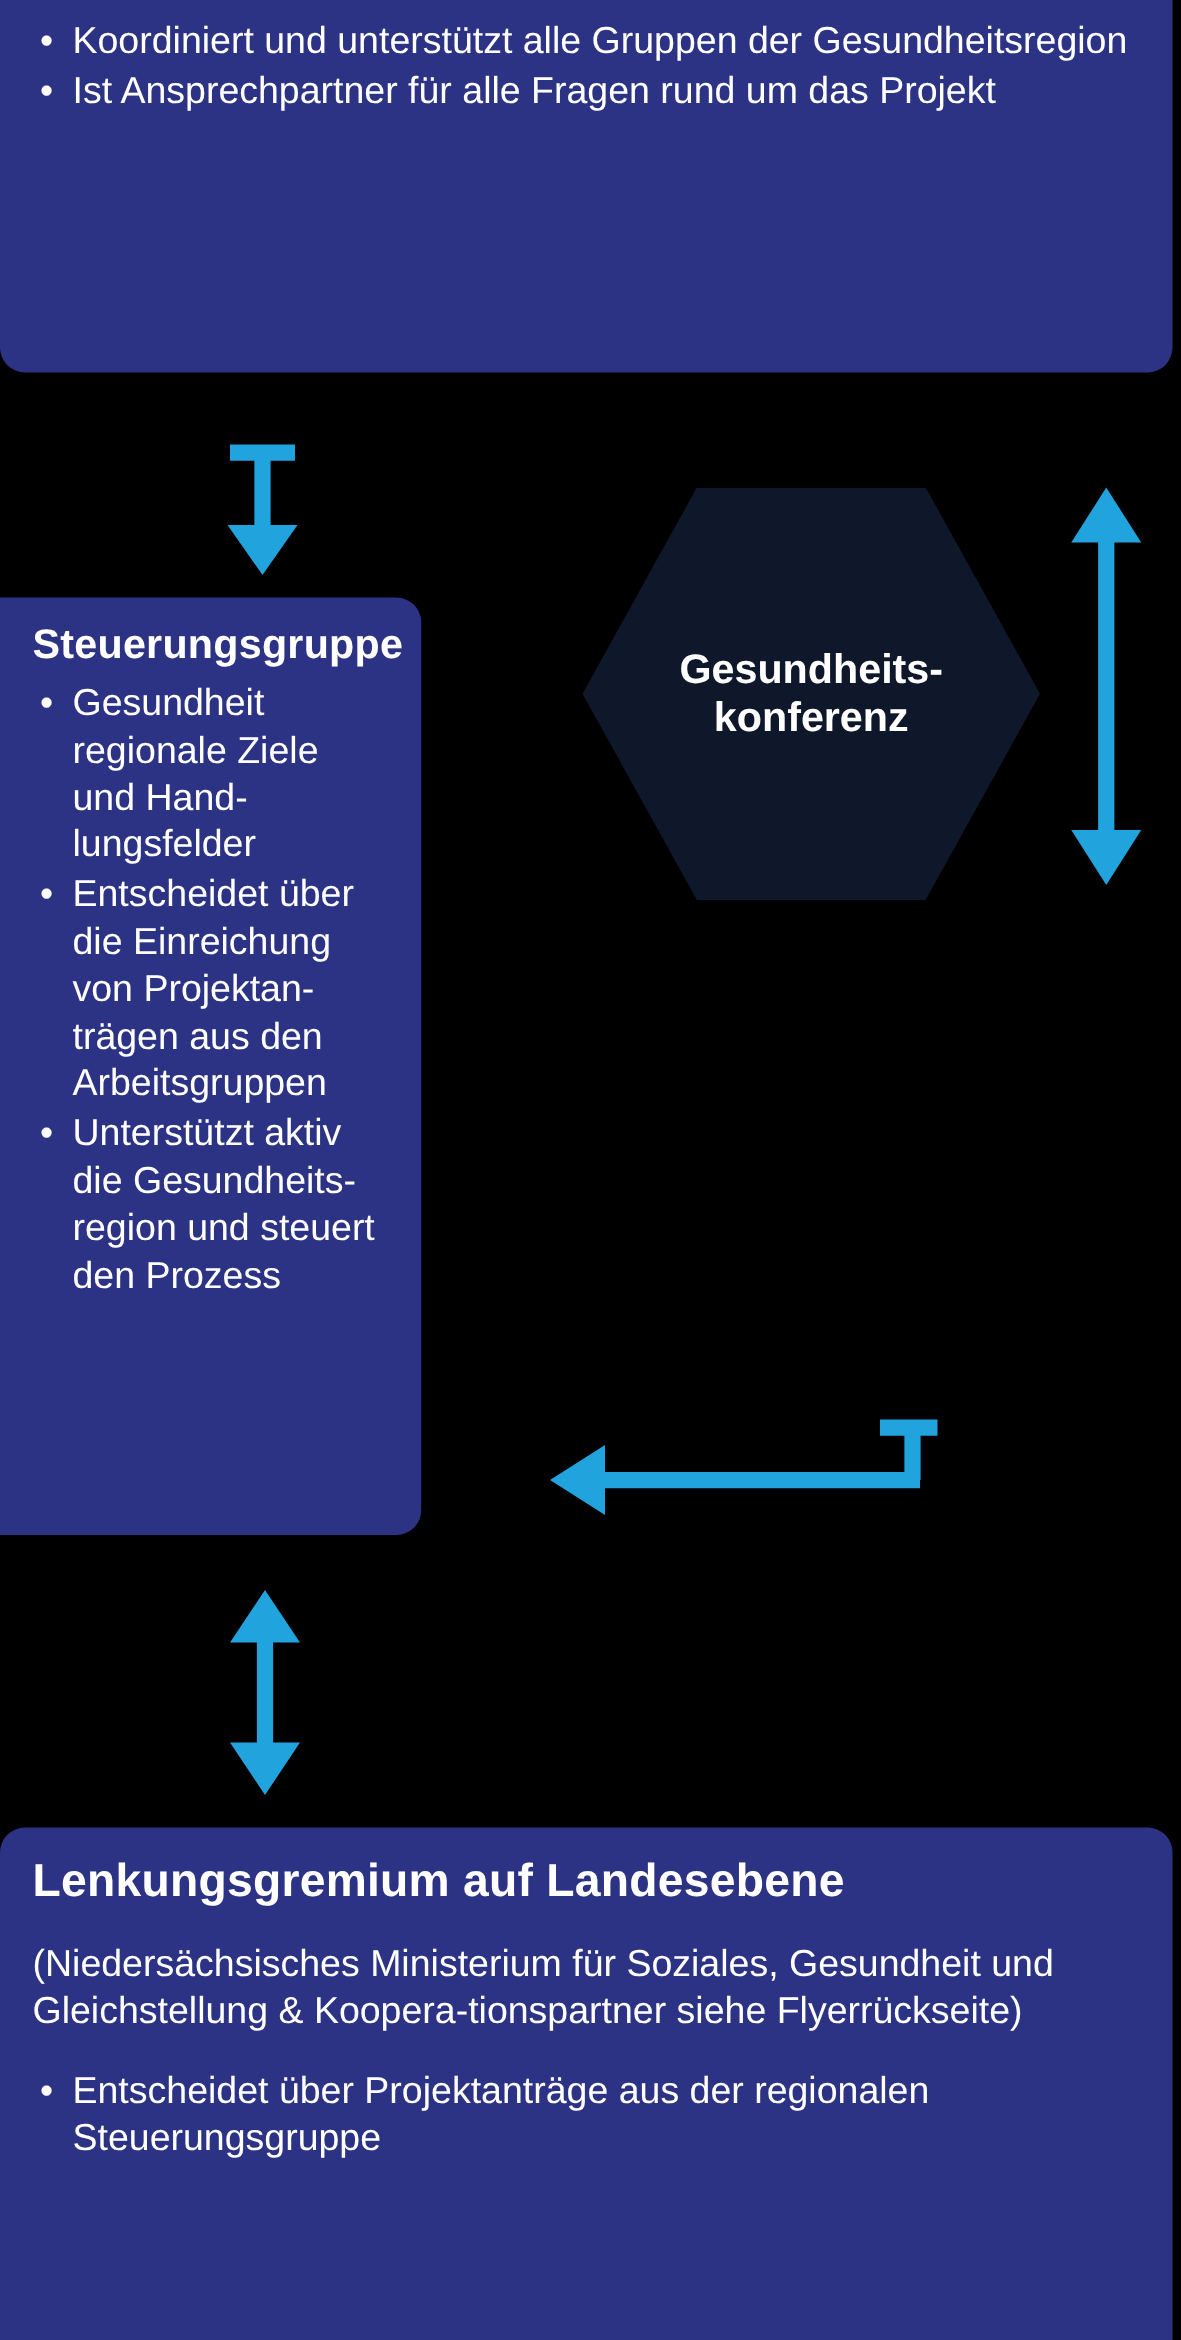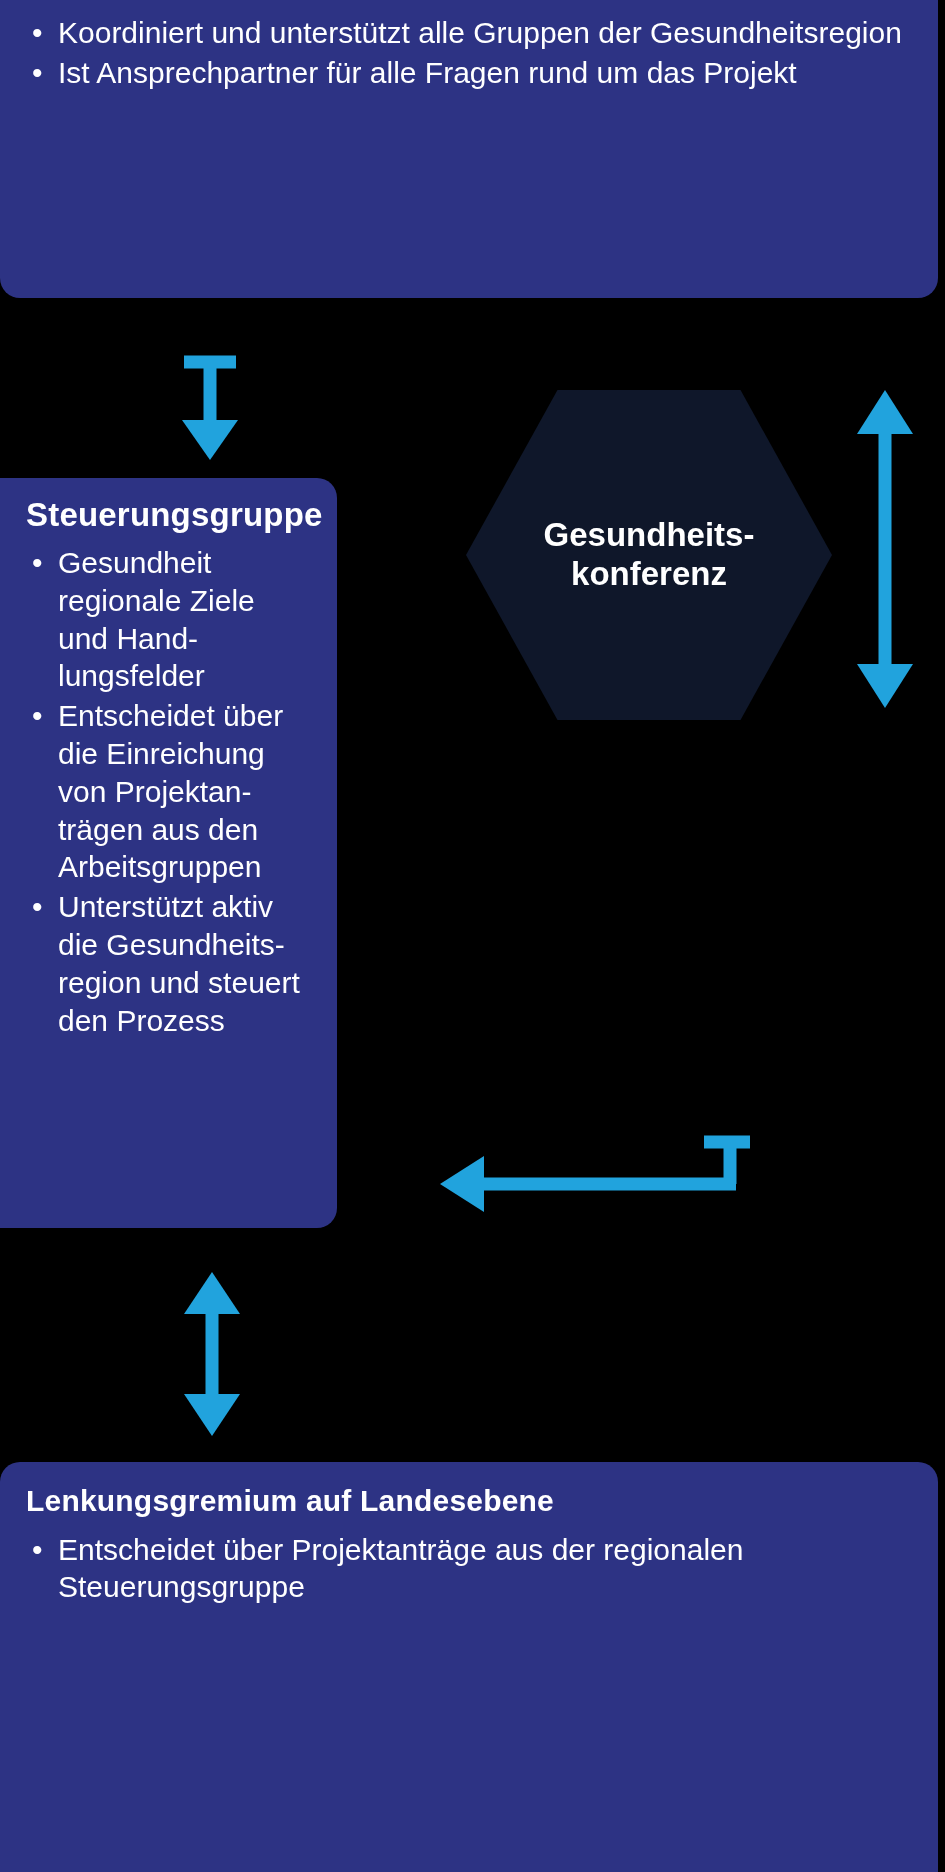--- a/index.html
+++ b/index.html
@@ -87,21 +87,21 @@
     border-radius: 20px 0 0 20px;
   }
   #box-lenkungsgremium {
     left: 0px;
     top: 1462px;
     width: 938px;
     height: 420px;
     border-radius: 20px 20px 0 0;
     padding-top: 22px;
   }
-  #box-lenkungsgremium h2 { font-size: 30px; margin-bottom: 12px;}
+  #box-lenkungsgremium h2 { font-size: 37px; margin-bottom: 26px;}
   #box-lenkungsgremium .paren { margin-bottom: 26px; }
 
   
   .hexagon {
     position: absolute;
     left: 466px;
     top: 390px;
     width: 366px;
     height: 330px;
     background: #0f172a;
@@ -172,18 +172,19 @@
   </svg>
 
   <svg class="arrow-svg" style="left:172px; top:1270px;" width="80" height="168" viewBox="0 0 80 168">
     <line x1="40" y1="36" x2="40" y2="132" stroke="#21a3dd" stroke-width="13"></line>
     <polygon points="40,2 12,44 68,44" fill="#21a3dd"></polygon>
     <polygon points="40,166 12,124 68,124" fill="#21a3dd"></polygon>
   </svg>
 
   <div class="box" id="box-lenkungsgremium">
     <h2>Lenkungsgremium auf Landesebene</h2>
+    <p class="plain paren">(Niedersächsisches Ministerium für Soziales, Gesundheit und Gleichstellung &amp; Koopera-tionspartner siehe Flyerrückseite)</p>
     <ul class="bullets">
       <li>Entscheidet über Projektanträge aus der regionalen Steuerungsgruppe</li>
     </ul>
   </div>
 
 </div>
 
 </body></html>

